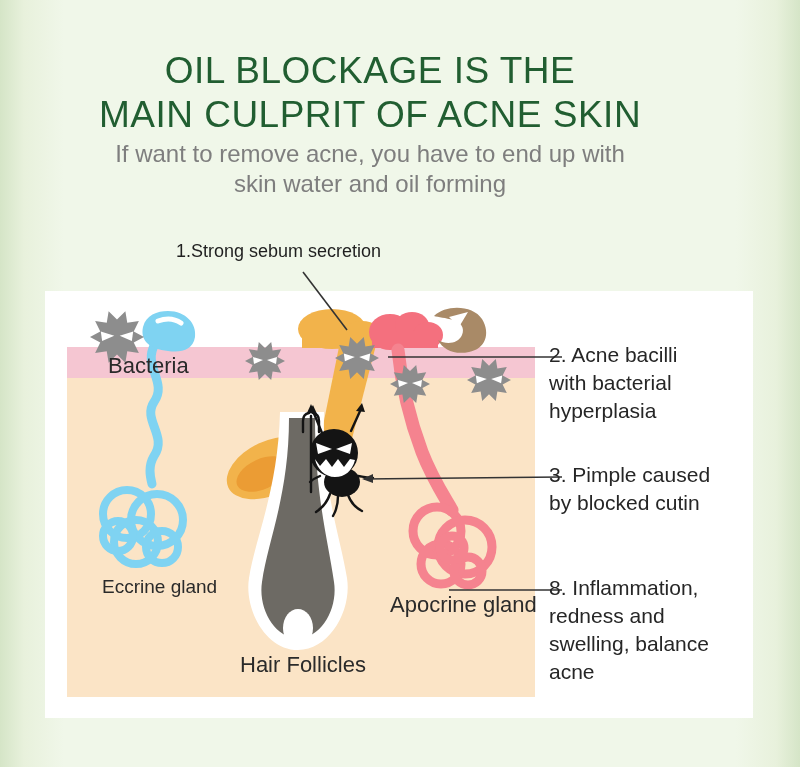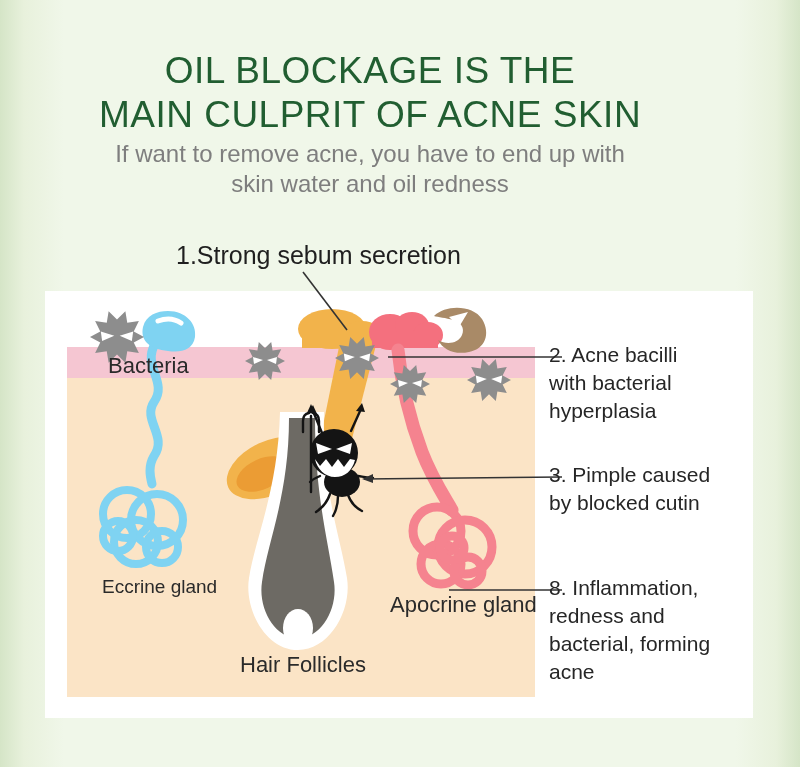--- a/index.html
+++ b/index.html
@@ -14,21 +14,21 @@
   }
   .title-1{top:50px;}
   .title-2{top:94px;}
   .subtitle-line{
     position:absolute;left:0;width:740px;text-align:center;
     color:#7e7e7e;font-size:24px;font-weight:400;white-space:nowrap;
   }
   .sub-1{top:140px;}
   .sub-2{top:170px;}
   .callout-1{
-    position:absolute;left:176px;top:241px;font-size:25px;color:#1f1f1f;white-space:nowrap;
+    position:absolute;left:176px;top:241px;font-size:18px;color:#1f1f1f;white-space:nowrap;
   }
   .art{position:absolute;left:0;top:0;}
   .dlabel{position:absolute;color:#2a2a2a;white-space:nowrap;}
   .lbl-bacteria{left:108px;top:353px;font-size:22px;}
   .lbl-sebaceous{left:205px;top:393px;font-size:19px;line-height:23px;}
   .lbl-eccrine{left:90px;top:576px;font-size:19px;margin-left:12px;}
   .lbl-apocrine{left:390px;top:592px;font-size:22px;}
   .lbl-hair{left:240px;top:652px;font-size:22px;}
   .ann{position:absolute;left:549px;font-size:21px;color:#262626;line-height:28px;white-space:nowrap;}
   .ann-2{top:341px;}
@@ -36,21 +36,21 @@
   .ann-4{top:574px;}
 </style>
 </head>
 <body>
 
 <div class="page">
 
   <div class="title-line title-1">OIL BLOCKAGE IS THE</div>
   <div class="title-line title-2">MAIN CULPRIT OF ACNE SKIN</div>
   <div class="subtitle-line sub-1">If want to remove acne, you have to end up with</div>
-  <div class="subtitle-line sub-2">skin water and oil redness</div>
+  <div class="subtitle-line sub-2">skin water and oil forming</div>
 
   <div class="callout-1">1.Strong sebum secretion</div>
 
   <svg class="art" width="800" height="767" viewBox="0 0 800 767">
     <defs>
       <g id="germ">
         <path fill="#8d8d8d" d="M20,0 L12.4,4 L16.2,11.8 L7.6,10.5 L6.2,19 L0,13 L-6.2,19 L-7.6,10.5 L-16.2,11.8 L-12.4,4 L-20,0 L-12.4,-4 L-16.2,-11.8 L-7.6,-10.5 L-6.2,-19 L0,-13 L6.2,-19 L7.6,-10.5 L16.2,-11.8 L12.4,-4 Z"></path>
         <path fill="#ffffff" d="M-12,-4 L-2,-1 L-11,3 Z"></path>
         <path fill="#ffffff" d="M12,-4 L2,-1 L11,3 Z"></path>
       </g>
@@ -167,17 +167,17 @@
     <div>with bacterial</div>
     <div>hyperplasia</div>
   </div>
   <div class="ann ann-3">
     <div>3. Pimple caused</div>
     <div>by blocked cutin</div>
   </div>
   <div class="ann ann-4">
     <div>8. Inflammation,</div>
     <div>redness and</div>
-    <div>bacterial, forming</div>
+    <div>swelling, balance</div>
     <div>acne</div>
   </div>
 
 </div>
 
 </body></html>

